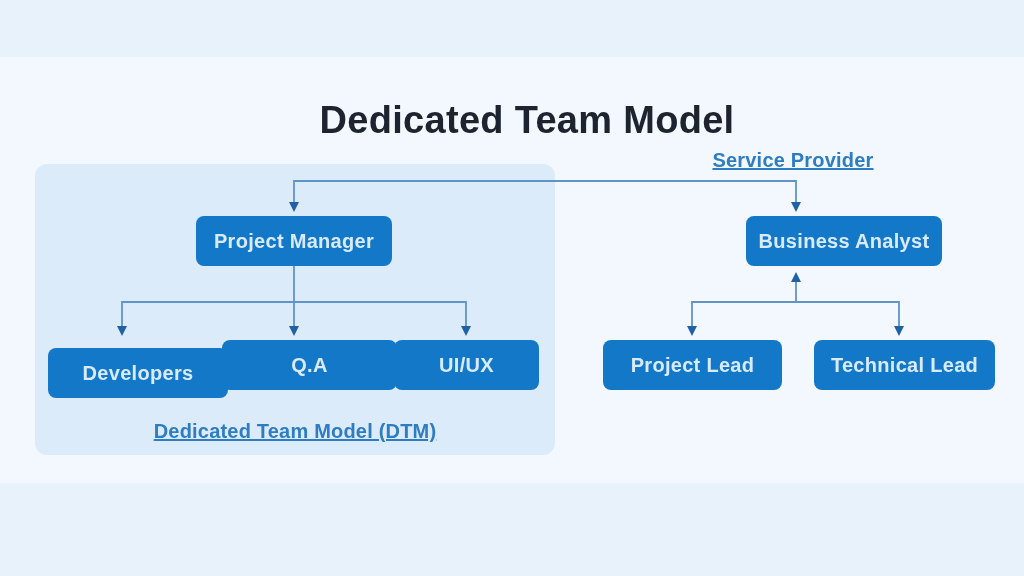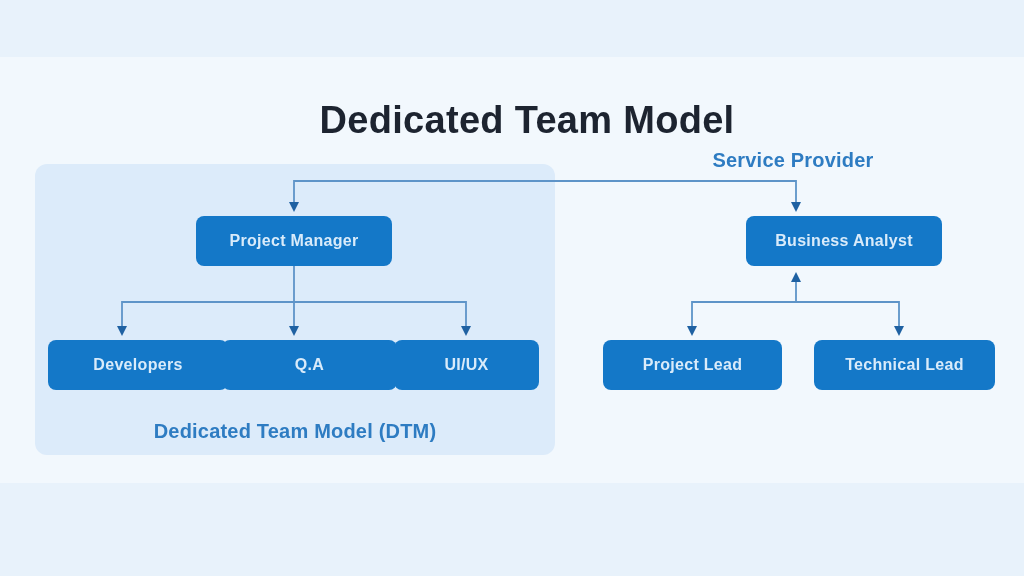--- a/index.html
+++ b/index.html
@@ -31,32 +31,33 @@
     color:var(--title-text);
   }
   .dtm-panel{
     position:absolute;left:35px;top:164px;width:520px;height:291px;
     background:var(--panel-fill);border-radius:12px;
   }
   .blue-label{
     position:absolute;margin:0;text-align:center;
     font-size:20px;font-weight:700;letter-spacing:.2px;
     color:var(--accent-label);
+    text-decoration:underline;
   }
   .label-service-provider{left:663px;top:149px;width:260px;}
   .label-dtm-caption{left:95px;top:420px;width:400px;}
   .node{
     position:absolute;display:flex;align-items:center;justify-content:center;
     background:var(--node-fill);border-radius:8px;
-    color:var(--node-text);font-size:16px;font-weight:700;letter-spacing:.3px;
+    color:var(--node-text);font-size:20px;font-weight:700;letter-spacing:.3px;
     box-sizing:border-box;height:50px;
   }
   .node-project-manager{left:196px;top:216px;width:196px;}
   .node-business-analyst{left:698px;top:216px;width:196px;margin-left:48px;}
-  .node-developers{left:48px;top:340px;width:180px;}
+  .node-developers{left:48px;top:348px;width:180px;}
   .node-qa{left:222px;top:340px;width:175px;}
   .node-uiux{left:394px;top:340px;width:145px;}
   .node-project-owner{left:603px;top:340px;width:179px;}
   .node-technical-lead{left:808px;top:340px;width:181px;margin-left:6px;}
   svg.connectors{position:absolute;left:0;top:0;width:1024px;height:576px;pointer-events:none;}
   .conn{stroke:var(--line);stroke-width:1.8;fill:none;}
   .arrow{fill:var(--arrowhead);stroke:none;}
 </style>
 </head>
 <body>

